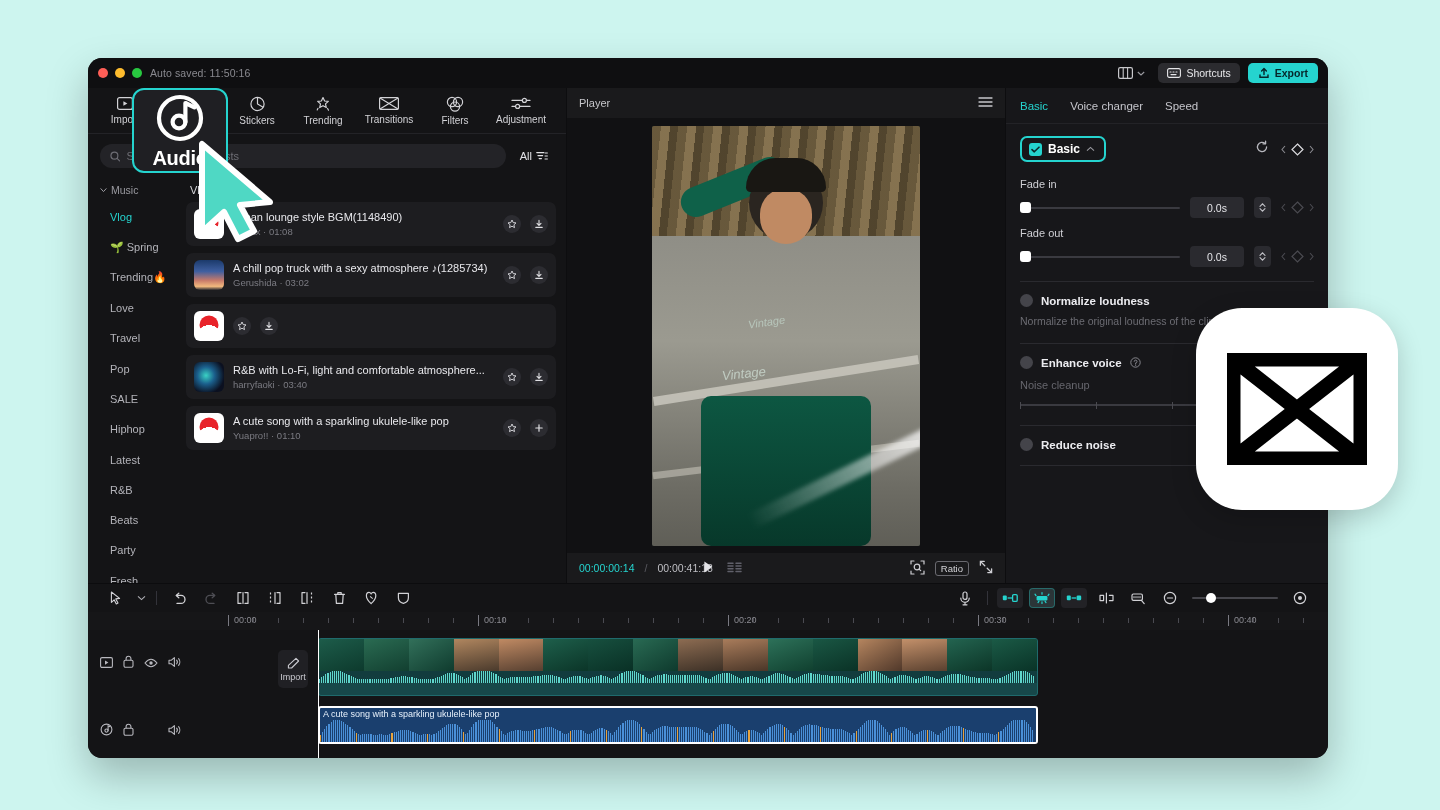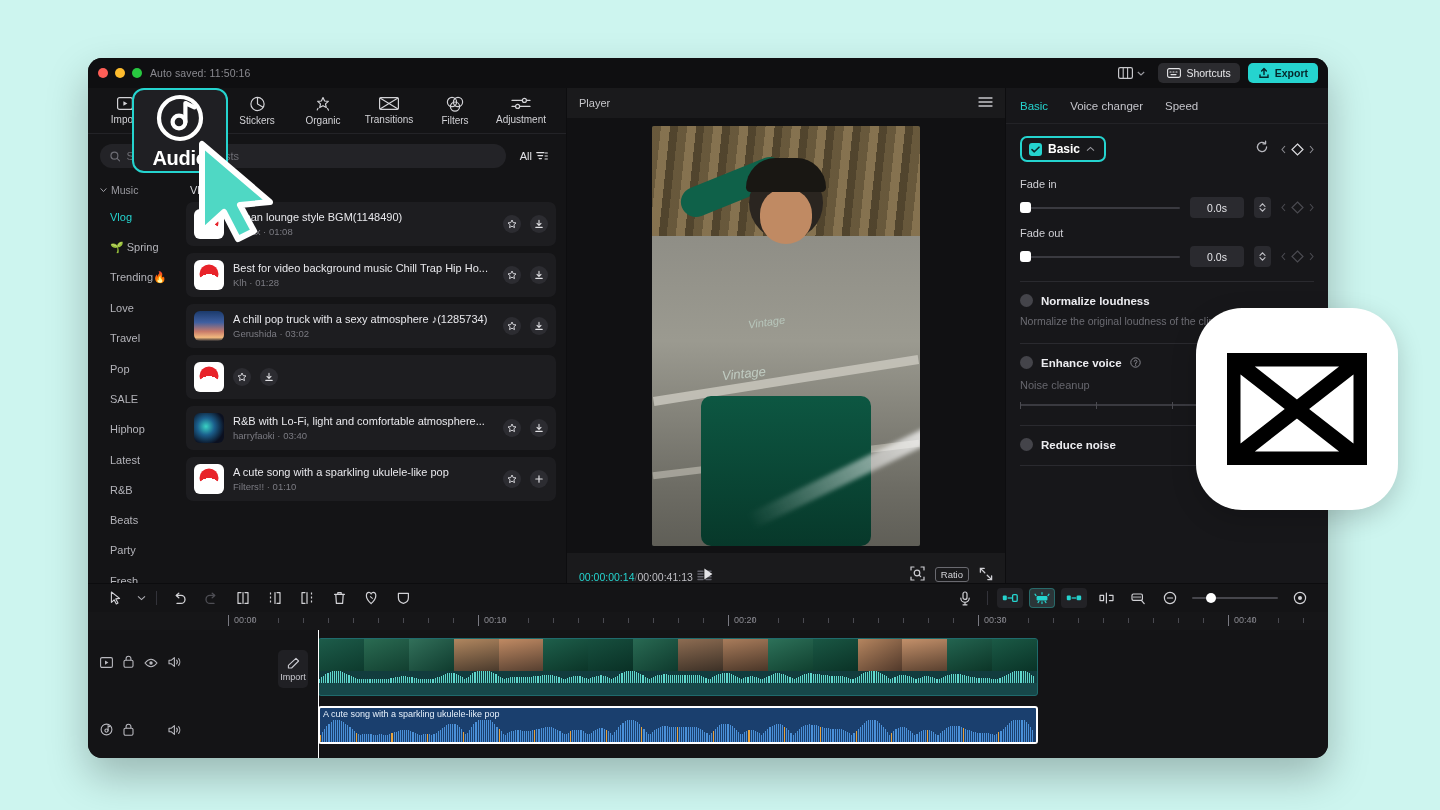--- a/index.html
+++ b/index.html
@@ -119,21 +119,21 @@
     border-radius: 58px 58px 14px 14px; }
   .video .hood { position:absolute; left:50%; top:40px; transform:translateX(-50%); width:74px; height:74px; border-radius:50%; background:#2a2520; }
   .video .cap { position:absolute; left:50%; top:32px; transform:translateX(-50%); width:80px; height:34px; border-radius:40px 40px 6px 6px; background:#191713; }
   .video .face { position:absolute; left:50%; top:62px; transform:translateX(-50%); width:52px; height:56px; border-radius:26px; background:#c08a63; }
   .video .arm { position:absolute; left:26px; top:46px; width:110px; height:30px; background:#0f6149; border-radius:16px; transform: rotate(-22deg); }
   .video .text1 { position:absolute; left:96px; top:190px; color:#cfe9dd; font-size:11px; font-style:italic; opacity:.55; transform: rotate(-8deg); }
   .video .text2 { position:absolute; left:70px; top:240px; color:#dff2e8; font-size:13px; font-style:italic; opacity:.6; transform: rotate(-6deg); }
   .video .glow { position:absolute; right:-20px; bottom:60px; width:200px; height:16px; background:linear-gradient(90deg, rgba(255,255,255,0), rgba(255,255,255,.75)); transform: rotate(-26deg); filter: blur(2px); }
   .video .legs { position:absolute; left:50%; bottom:0; transform:translateX(-50%); width:170px; height:150px; background: linear-gradient(180deg,#0d5742,#07382a); border-radius: 10px; }
 
-  .playerbar { height: 30px; display: flex; align-items: flex-end; padding: 0 12px; flex: 0 0 30px; color: #bfbfc4; font-size: 10.5px; }
+  .playerbar { height: 30px; display: flex; align-items: center; padding: 0 12px; gap: 10px; flex: 0 0 30px; color: #bfbfc4; font-size: 10.5px; }
   .tc-cur { color: #25d4cf; }
   .tc-sep { color: #5c5c63; }
   .pb-center { position: absolute; left: 50%; transform: translateX(-50%); }
   .playerbar .right { margin-left: auto; display: flex; align-items: center; gap: 10px; }
   .ratio-btn { border: 1px solid #6a6a70; border-radius: 3px; padding: 1px 5px; font-size: 9.5px; color: #d2d2d6; }
 
   
   .rightpanel { width: 322px; background: #17171a; display: flex; flex-direction: column; flex: 0 0 322px; min-height: 0; }
   .rp-tabs { height: 36px; display: flex; align-items: center; gap: 22px; padding: 0 14px; border-bottom: 1px solid #232327; flex: 0 0 36px; }
   .rp-tab { color: #c4c4ca; font-size: 11.5px; }
@@ -306,21 +306,21 @@
               <path d="M8.5 1.4v6.6l5.6 3.2" stroke="#d2d2d6" stroke-width="1.2" fill="none"></path>
             </svg>
             <span class="lbl">Stickers</span>
           </div>
 
           <div class="tool">
             <svg width="18" height="16" viewBox="0 0 18 16" fill="none">
               <path d="M9 1.6l1.6 3.4 3.7.4-2.8 2.5.8 3.7L9 9.7 5.7 11.6l.8-3.7L3.7 5.4l3.7-.4z" stroke="#d2d2d6" stroke-width="1.2" stroke-linejoin="round"></path>
               <path d="M13.6 12.4l.9 1.9M4 12.2l-.8 1.7" stroke="#d2d2d6" stroke-width="1.1" stroke-linecap="round"></path>
             </svg>
-            <span class="lbl">Organic</span>
+            <span class="lbl">Trending</span>
           </div>
 
           <div class="tool">
             <svg width="20" height="15" viewBox="0 0 20 15" fill="none">
               <rect x="0.6" y="1.6" width="18.8" height="11.8" rx="1.2" stroke="#d2d2d6" stroke-width="1.2"></rect>
               <path d="M1 2l18 11M19 2L1 13" stroke="#d2d2d6" stroke-width="1.2"></path>
             </svg>
             <span class="lbl">Transitions</span>
           </div>
 
@@ -426,39 +426,20 @@
                     </svg>
                 </div>
                 <div class="circ">
                   <svg width="10" height="10" viewBox="0 0 10 10" fill="none">
                       <path d="M5 1.4v5M3 4.4L5 6.4l2-2M1.8 8.4h6.4" stroke="#e0e0e4" stroke-width="1.1" stroke-linecap="round" stroke-linejoin="round"></path>
                     </svg>
                 </div>
               </div>
             </div>
 
-            <div class="song">
-              <div class="thumb audiostock"></div>
-              <div class="song-meta">
-                <div class="song-name">Best for video background music Chill Trap Hip Ho...</div>
-                <div class="song-sub"><span>Klh</span> · <span>01:28</span></div>
-              </div>
-              <div class="song-actions">
-                <div class="circ">
-                  <svg width="10" height="10" viewBox="0 0 10 10" fill="none">
-                      <path d="M5 1l1.2 2.6 2.8.3-2.1 1.9.6 2.8L5 7.2 2.5 8.6l.6-2.8L1 3.9l2.8-.3z" stroke="#e0e0e4" stroke-width="0.9" stroke-linejoin="round"></path>
-                    </svg>
-                </div>
-                <div class="circ">
-                  <svg width="10" height="10" viewBox="0 0 10 10" fill="none">
-                      <path d="M5 1.4v5M3 4.4L5 6.4l2-2M1.8 8.4h6.4" stroke="#e0e0e4" stroke-width="1.1" stroke-linecap="round" stroke-linejoin="round"></path>
-                    </svg>
-                </div>
-              </div>
-            </div>
 
             <div class="song">
               <div class="thumb sunset"></div>
               <div class="song-meta">
                 <div class="song-name">A chill pop truck with a sexy atmosphere ♪(1285734)</div>
                 <div class="song-sub"><span>Gerushida</span> · <span>03:02</span></div>
               </div>
               <div class="song-actions">
                 <div class="circ">
                   <svg width="10" height="10" viewBox="0 0 10 10" fill="none">
@@ -507,21 +488,21 @@
                     </svg>
                 </div>
               </div>
             </div>
 
 
             <div class="song">
               <div class="thumb audiostock"></div>
               <div class="song-meta">
                 <div class="song-name">A cute song with a sparkling ukulele-like pop</div>
-                <div class="song-sub"><span>Filters!!</span> · <span>01:10</span></div>
+                <div class="song-sub"><span>Yuapro!!</span> · <span>01:10</span></div>
               </div>
               <div class="song-actions">
                 <div class="circ">
                   <svg width="10" height="10" viewBox="0 0 10 10" fill="none">
                       <path d="M5 1l1.2 2.6 2.8.3-2.1 1.9.6 2.8L5 7.2 2.5 8.6l.6-2.8L1 3.9l2.8-.3z" stroke="#e0e0e4" stroke-width="0.9" stroke-linejoin="round"></path>
                     </svg>
                 </div>
                 <div class="circ">
                   <svg width="10" height="10" viewBox="0 0 10 10" fill="none">
                       <path d="M5 1.8v6.4M1.8 5h6.4" stroke="#e0e0e4" stroke-width="1.2" stroke-linecap="round"></path>

